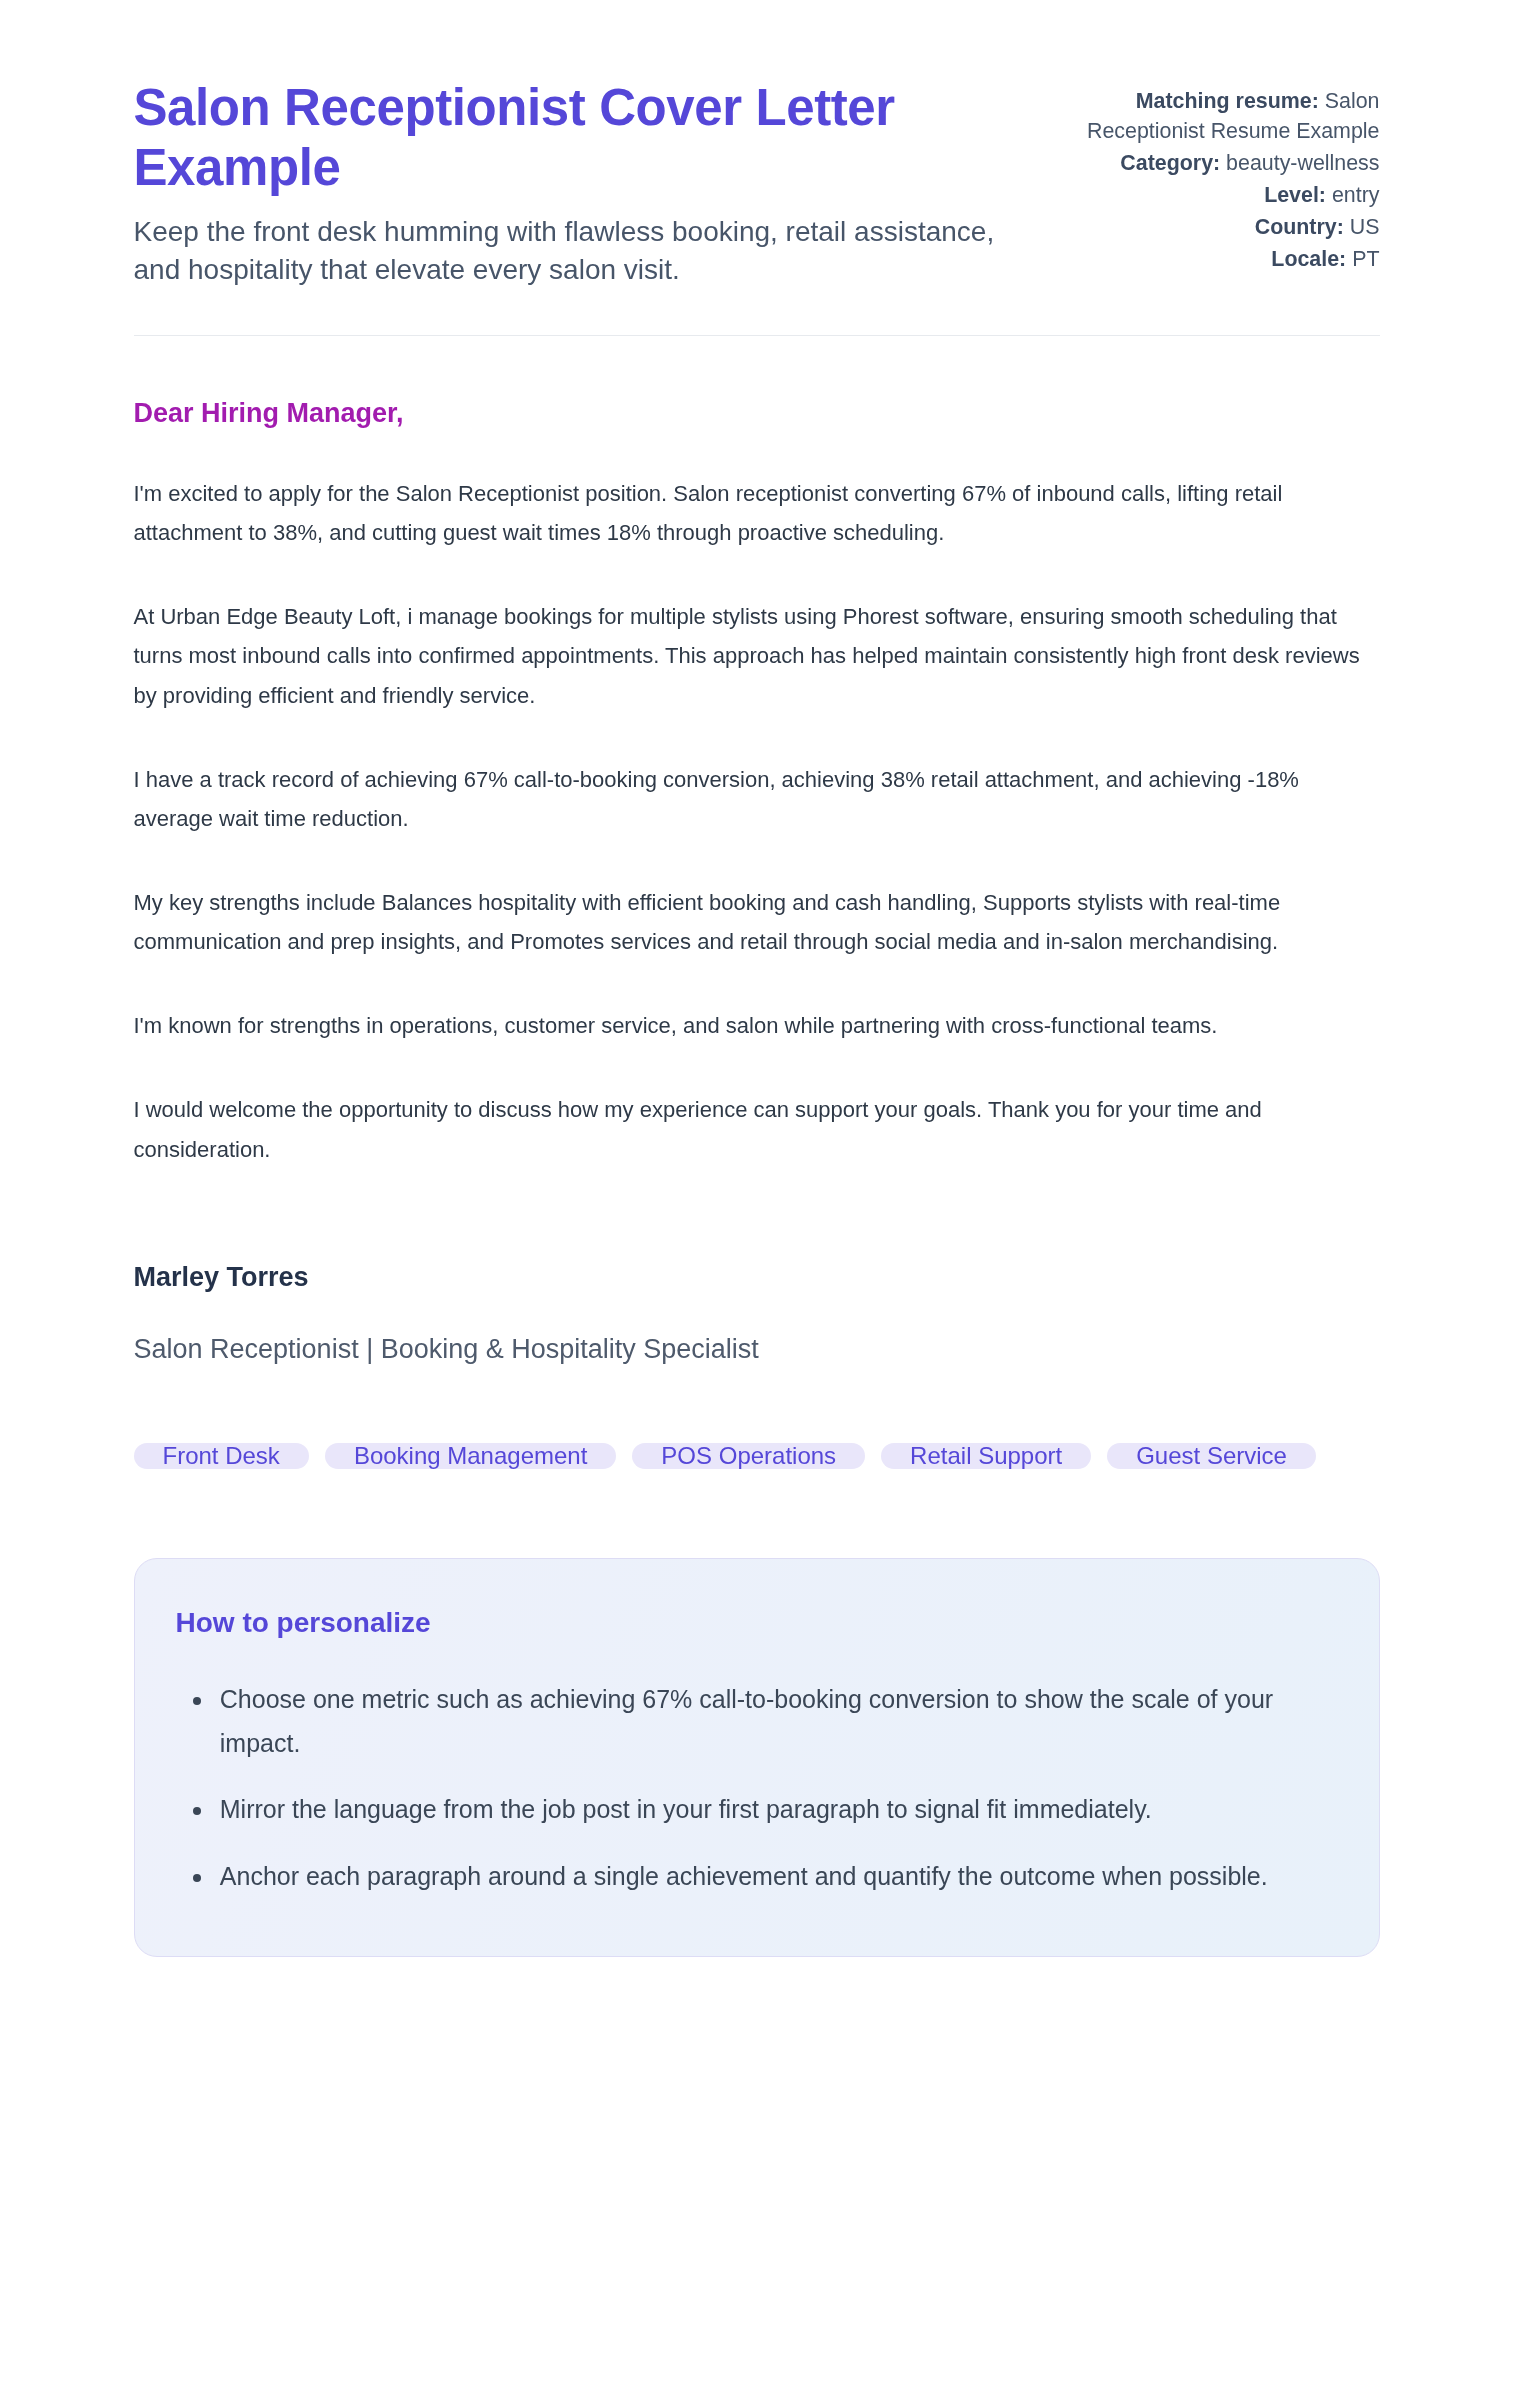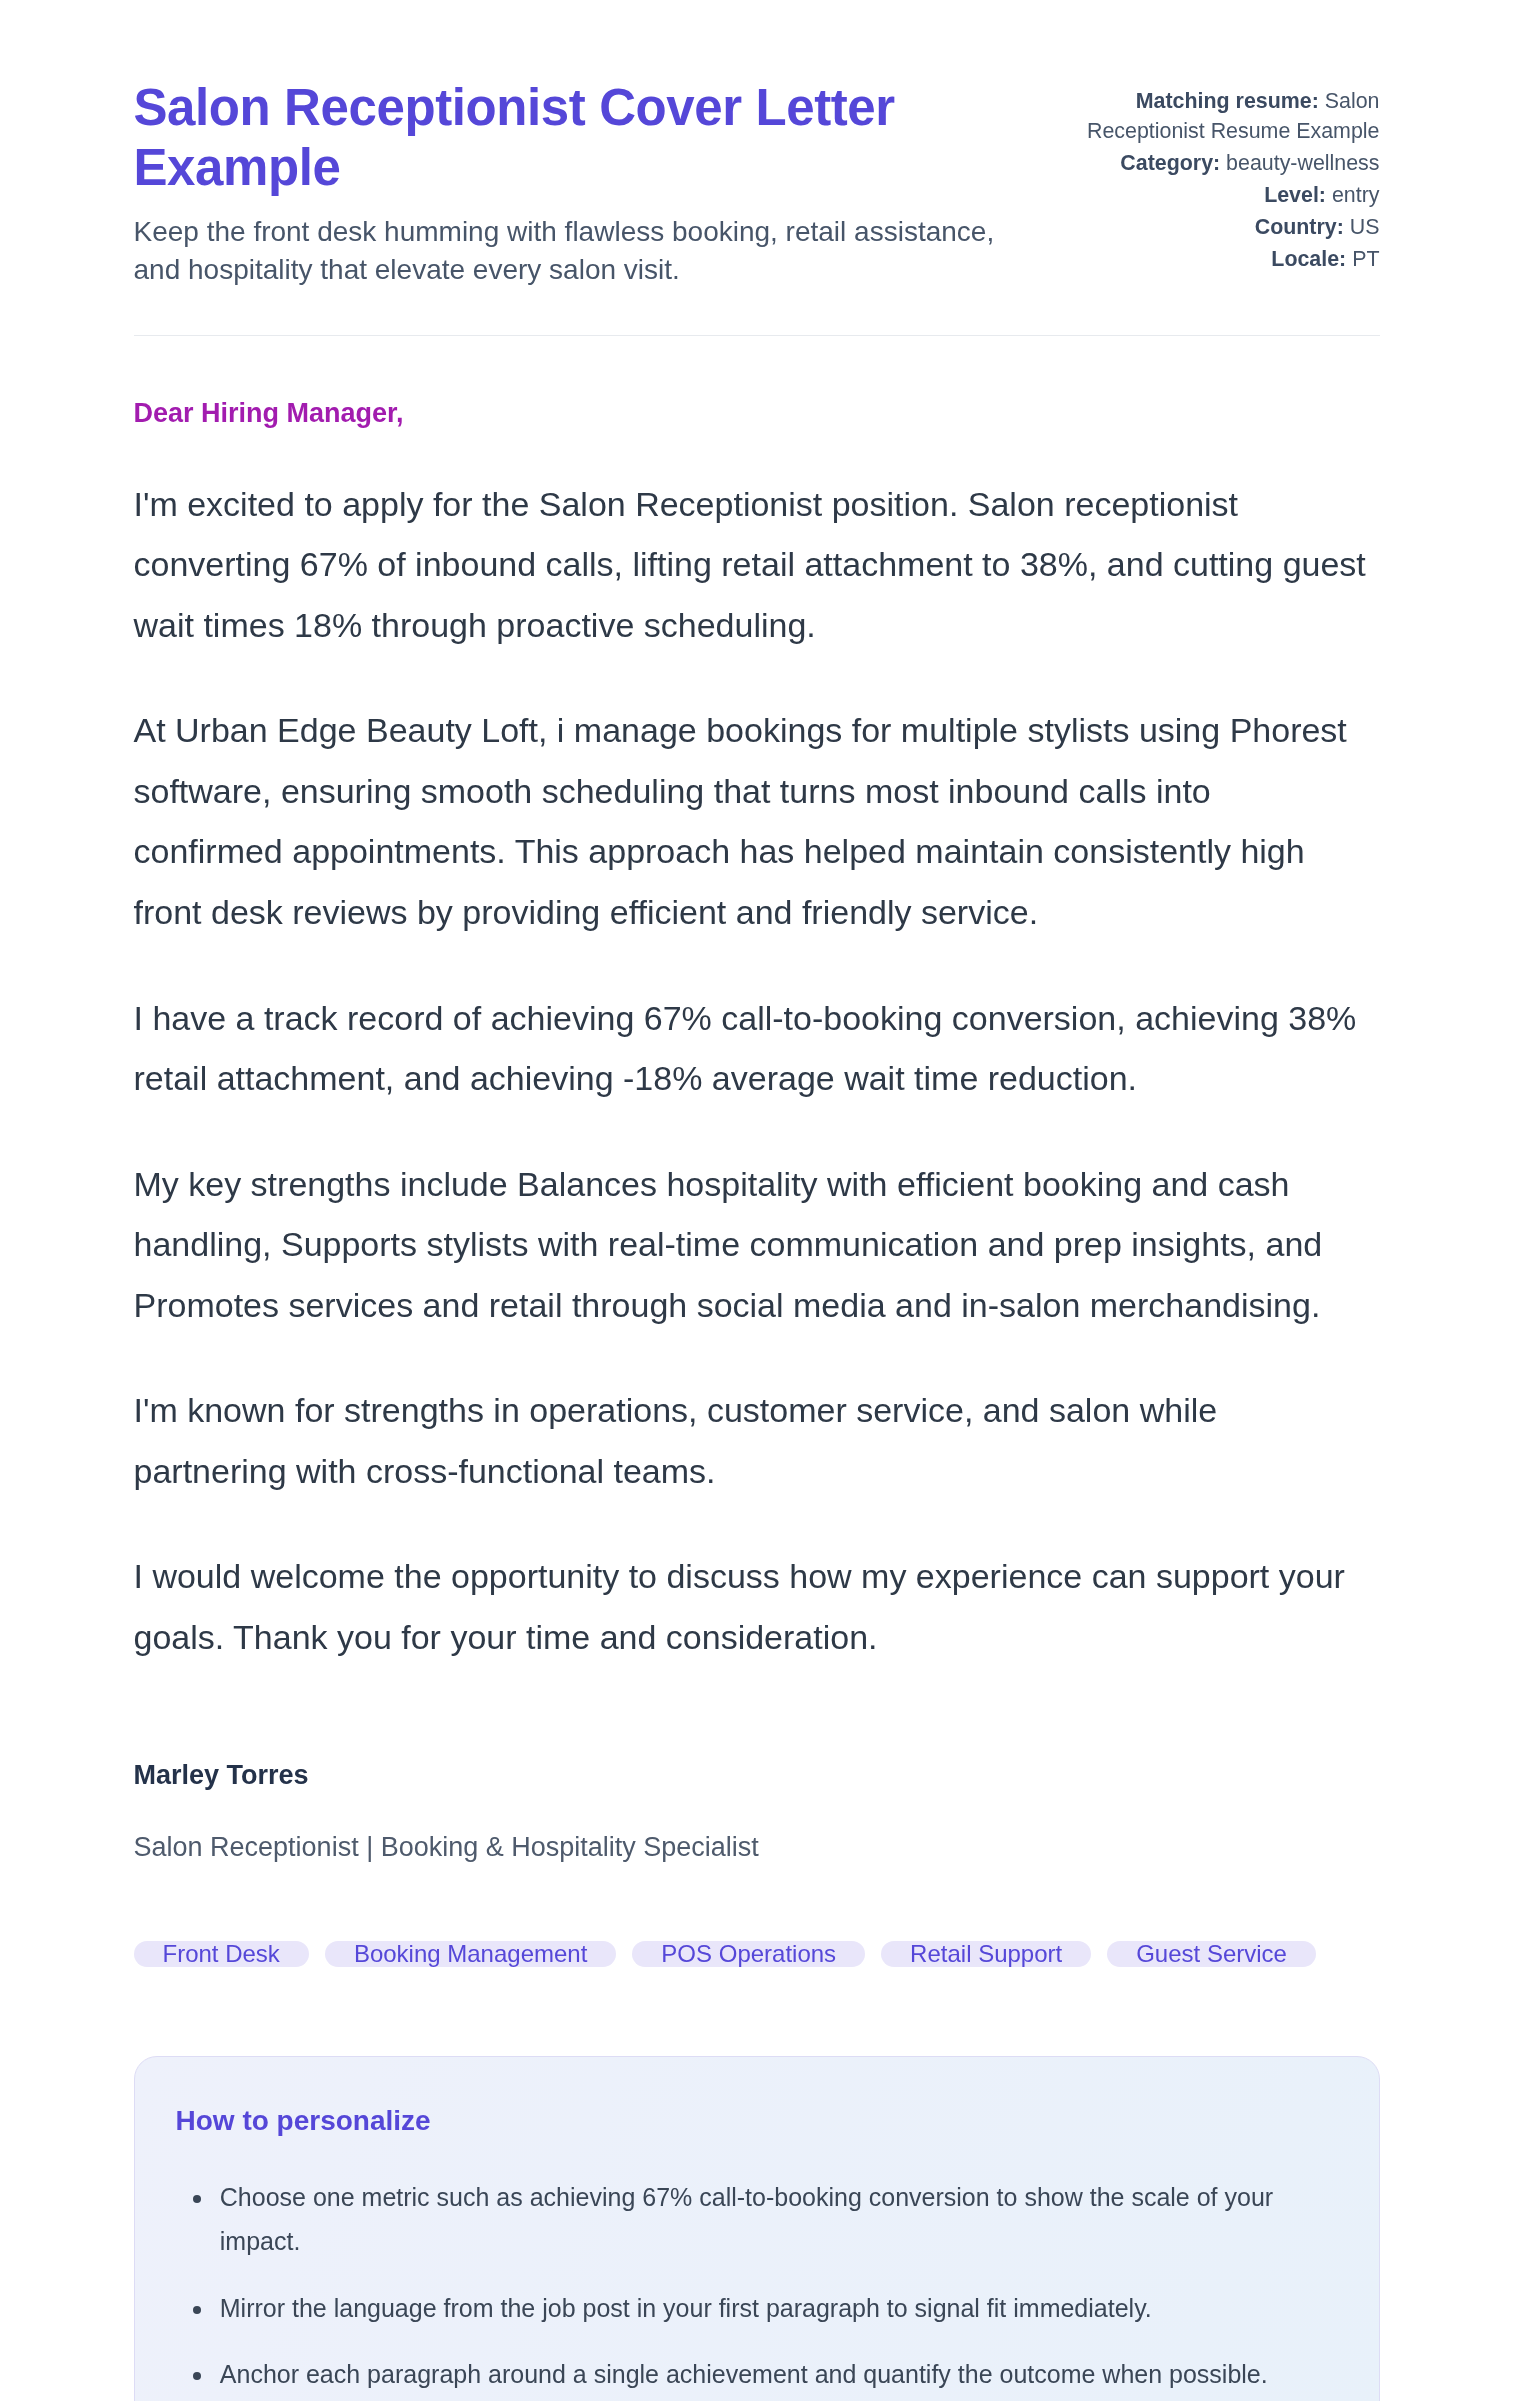--- a/index.html
+++ b/index.html
@@ -55,21 +55,21 @@
   }
   
   .salutation {
     margin: 62px 0 0;
     font-size: 27px;
     font-weight: 700;
     color: #a21caf;
   }
   .para {
     margin: 45px 0 0;
-    font-size: 34px;
+    font-size: 22px;
     line-height: 1.78;
     color: #2e3947;
     max-width: 1233px;
   }
   .sig-name {
     margin: 93px 0 0;
     font-size: 27px;
     font-weight: 700;
     color: #24324a;
   }

